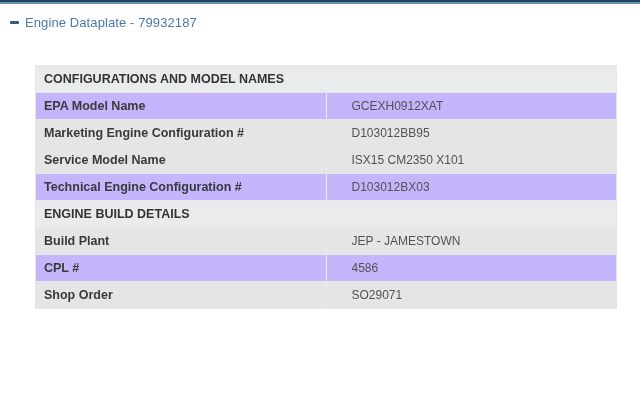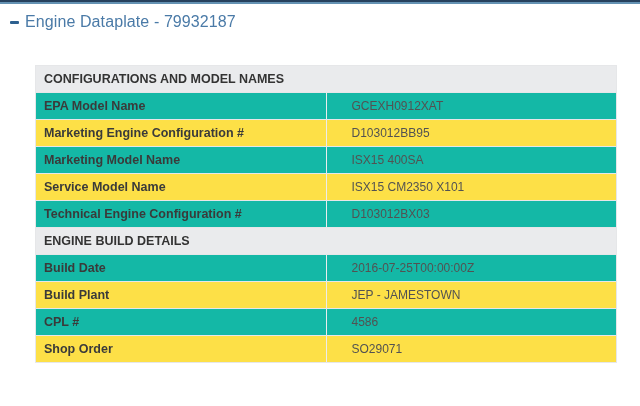--- a/index.html
+++ b/index.html
@@ -24,21 +24,21 @@
     width: 9px;
     height: 3px;
     background: #2d608f;
     border-radius: 1px;
     margin-top: 1px;
     cursor: pointer;
     flex: 0 0 auto;
   }
   .page-title {
     color: #4a7aa7;
-    font-size: 16px;
+    font-size: 13px;
     letter-spacing: 0.1px;
   }
 
   .table-wrap { margin: 33px 0 0 35px; }
 
   table.dataplate {
     width: 582px;
     border-collapse: collapse;
     table-layout: fixed;
     border: 1px solid #e6e7e9;
@@ -48,22 +48,22 @@
     vertical-align: middle;
   }
   tr.section-row td {
     background: #eaebed;
     font-weight: bold;
     color: #333333;
     font-size: 12.5px;
     padding: 6px 8px;
     height: 26px;
   }
-  tr.data-row td { height: 27px; background: #14b8a6; }
-  tr.data-row.alt td { background: #fde047; }
+  tr.data-row td { height: 27px; background: #c4b5fd; }
+  tr.data-row.alt td { background: #e5e5e5; }
   td.label-cell {
     width: 447px;
     font-weight: bold;
     color: #3a3a3a;
     font-size: 12.5px;
     padding: 6px 8px;
     border-right: 1px solid #ececee;
   }
   td.value-cell {
     color: #525252;
@@ -92,38 +92,30 @@
           <td colspan="2">CONFIGURATIONS AND MODEL NAMES</td>
         </tr>
         <tr class="data-row">
           <td class="label-cell">EPA Model Name</td>
           <td class="value-cell">GCEXH0912XAT</td>
         </tr>
         <tr class="data-row alt">
           <td class="label-cell">Marketing Engine Configuration #</td>
           <td class="value-cell">D103012BB95</td>
         </tr>
-        <tr class="data-row">
-          <td class="label-cell">Marketing Model Name</td>
-          <td class="value-cell">ISX15 400SA</td>
-        </tr>
         <tr class="data-row alt">
           <td class="label-cell">Service Model Name</td>
           <td class="value-cell">ISX15 CM2350 X101</td>
         </tr>
         <tr class="data-row">
           <td class="label-cell">Technical Engine Configuration #</td>
           <td class="value-cell">D103012BX03</td>
         </tr>
         <tr class="section-row">
           <td colspan="2">ENGINE BUILD DETAILS</td>
-        </tr>
-        <tr class="data-row">
-          <td class="label-cell">Build Date</td>
-          <td class="value-cell">2016-07-25T00:00:00Z</td>
         </tr>
         <tr class="data-row alt">
           <td class="label-cell">Build Plant</td>
           <td class="value-cell">JEP - JAMESTOWN</td>
         </tr>
         <tr class="data-row">
           <td class="label-cell">CPL #</td>
           <td class="value-cell">4586</td>
         </tr>
         <tr class="data-row alt">

